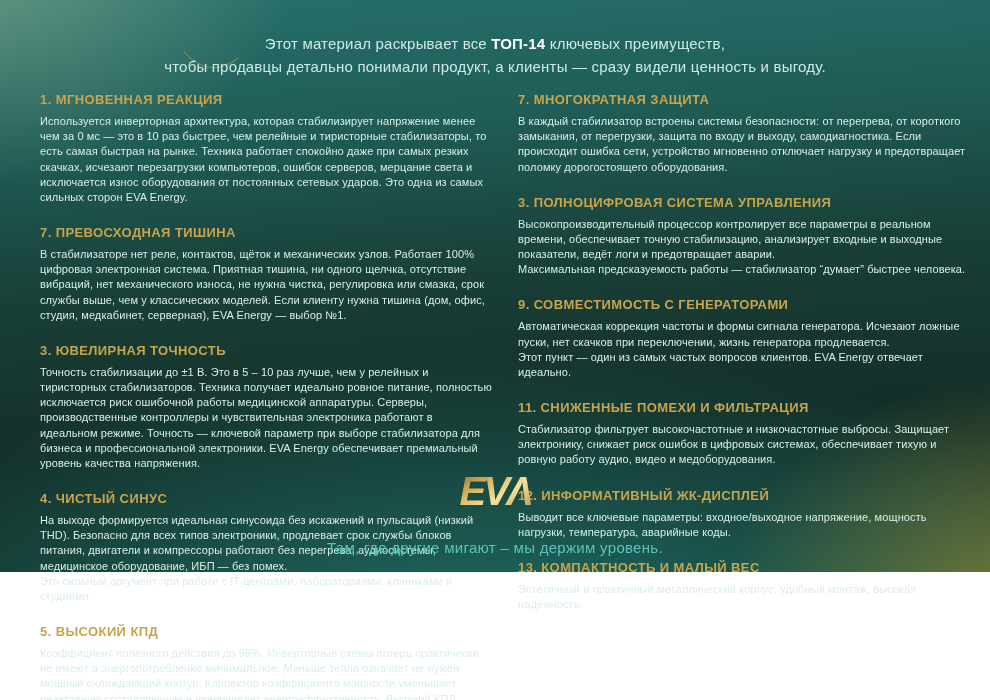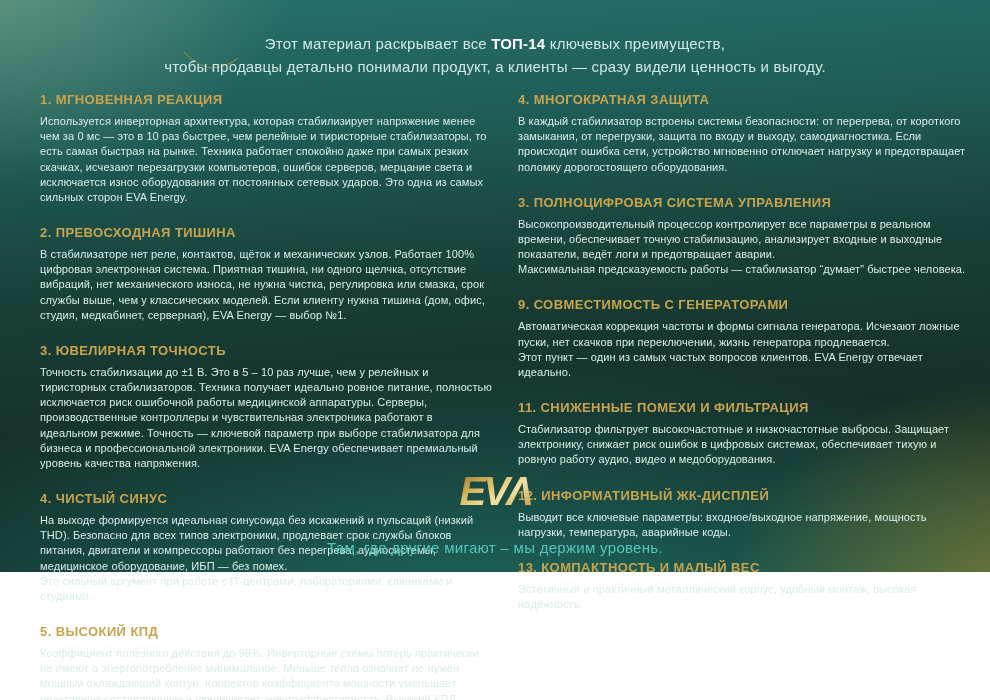--- a/index.html
+++ b/index.html
@@ -48,42 +48,42 @@
     <span>Этот материал раскрывает все </span><span class="hl">ТОП-14</span><span> ключевых преимуществ,</span><br>
     <span>чтобы продавцы детально понимали продукт, а клиенты — сразу видели ценность и выгоду.</span>
   </div>
 
   <div class="col col-left">
     <div class="section">
       <h2>1. МГНОВЕННАЯ РЕАКЦИЯ</h2>
       <p>Используется инверторная архитектура, которая стабилизирует напряжение менее чем за 0 мс — это в 10 раз быстрее, чем релейные и тиристорные стабилизаторы, то есть самая быстрая на рынке. Техника работает спокойно даже при самых резких скачках, исчезают перезагрузки компьютеров, ошибок серверов, мерцание света и исключается износ оборудования от постоянных сетевых ударов. Это одна из самых сильных сторон EVA Energy.</p>
     </div>
     <div class="section">
-      <h2>2. ПРЕВОСХОДНАЯ ТИШИНА</h2>
+      <h2>7. ПРЕВОСХОДНАЯ ТИШИНА</h2>
       <p>В стабилизаторе нет реле, контактов, щёток и механических узлов. Работает 100% цифровая электронная система. Приятная тишина, ни одного щелчка, отсутствие вибраций, нет механического износа, не нужна чистка, регулировка или смазка, срок службы выше, чем у классических моделей. Если клиенту нужна тишина (дом, офис, студия, медкабинет, серверная), EVA Energy — выбор №1.</p>
     </div>
     <div class="section">
       <h2>3. ЮВЕЛИРНАЯ ТОЧНОСТЬ</h2>
       <p>Точность стабилизации до ±1 В. Это в 5 – 10 раз лучше, чем у релейных и тиристорных стабилизаторов. Техника получает идеально ровное питание, полностью исключается риск ошибочной работы медицинской аппаратуры. Серверы, производственные контроллеры и чувствительная электроника работают в идеальном режиме. Точность — ключевой параметр при выборе стабилизатора для бизнеса и профессиональной электроники. EVA Energy обеспечивает премиальный уровень качества напряжения.</p>
     </div>
     <div class="section">
       <h2>4. ЧИСТЫЙ СИНУС</h2>
       <p>На выходе формируется идеальная синусоида без искажений и пульсаций (низкий THD). Безопасно для всех типов электроники, продлевает срок службы блоков питания, двигатели и компрессоры работают без перегрева, аудиосистемы, медицинское оборудование, ИБП — без помех.</p>
       <p>Это сильный аргумент при работе с IT-центрами, лабораториями, клиниками и студиями.</p>
     </div>
     <div class="section">
       <h2>5. ВЫСОКИЙ КПД</h2>
       <p>Коэффициент полезного действия до 98%. Инверторные схемы потерь практически не имеют а энергопотребление минимальное. Меньше тепла означает не нужен мощный охлаждающий контур. Корректор коэффициента мощности уменьшает реактивную составляющую и увеличивает энергоэффективность. Высокий КПД особенно ценится бизнесом и промышленными объектами, где энергозатраты критичны.</p>
     </div>
 
   </div>
 
   <div class="col col-right">
     <div class="section">
-      <h2>4. МНОГОКРАТНАЯ ЗАЩИТА</h2>
+      <h2>7. МНОГОКРАТНАЯ ЗАЩИТА</h2>
       <p>В каждый стабилизатор встроены системы безопасности: от перегрева, от короткого замыкания, от перегрузки, защита по входу и выходу, самодиагностика. Если происходит ошибка сети, устройство мгновенно отключает нагрузку и предотвращает поломку дорогостоящего оборудования.</p>
     </div>
     <div class="section">
       <h2>3. ПОЛНОЦИФРОВАЯ СИСТЕМА УПРАВЛЕНИЯ</h2>
       <p>Высокопроизводительный процессор контролирует все параметры в реальном времени, обеспечивает точную стабилизацию, анализирует входные и выходные показатели, ведёт логи и предотвращает аварии.</p>
       <p>Максимальная предсказуемость работы — стабилизатор “думает” быстрее человека.</p>
     </div>
     <div class="section">
       <h2>9. СОВМЕСТИМОСТЬ С ГЕНЕРАТОРАМИ</h2>
       <p>Автоматическая коррекция частоты и формы сигнала генератора. Исчезают ложные пуски, нет скачков при переключении, жизнь генератора продлевается.</p>

